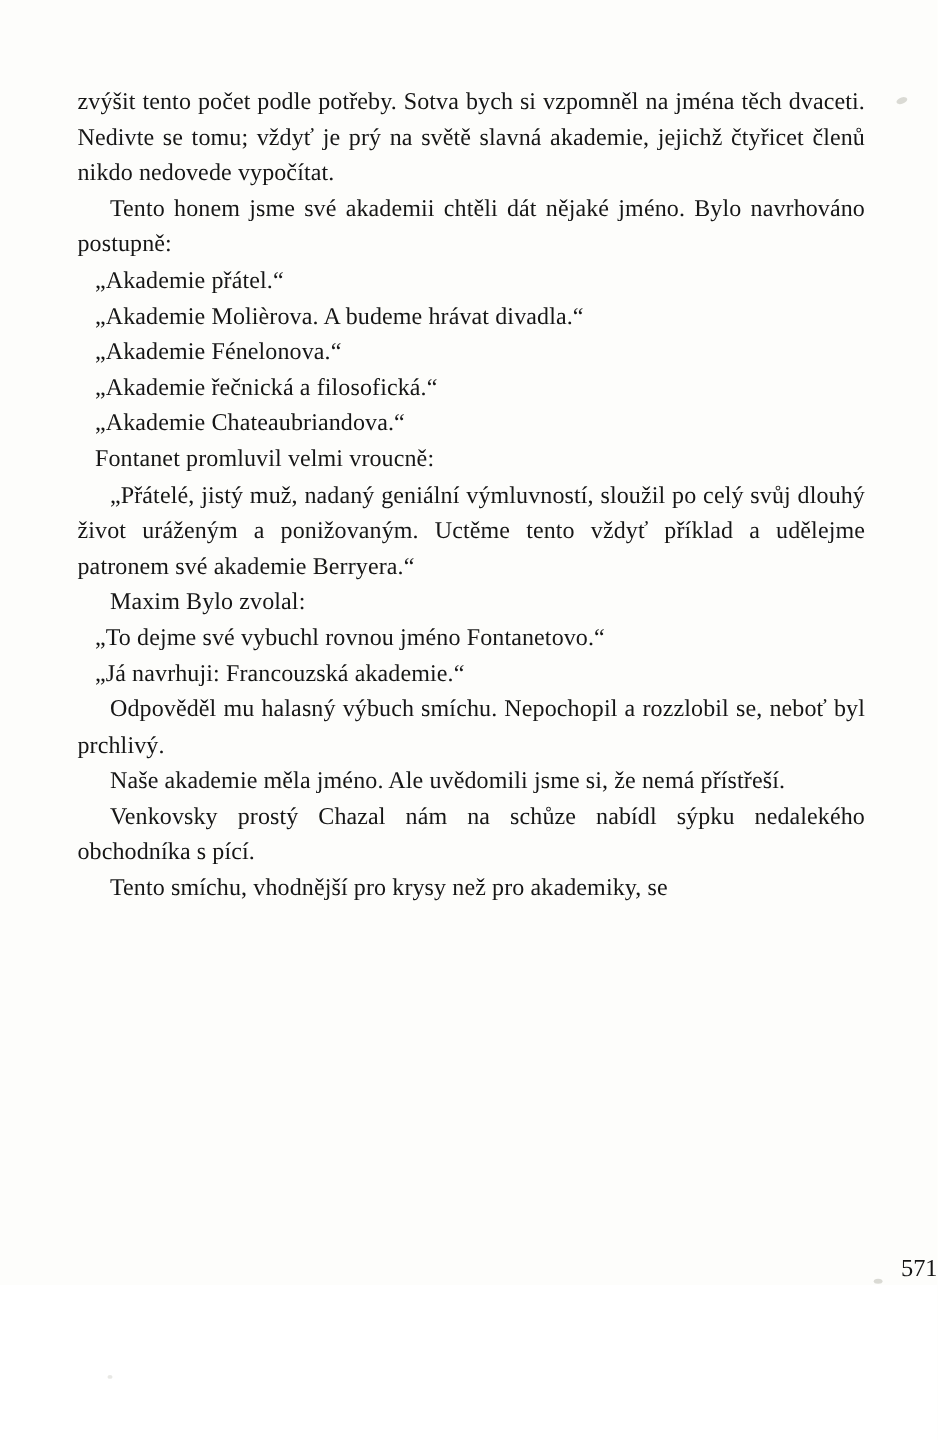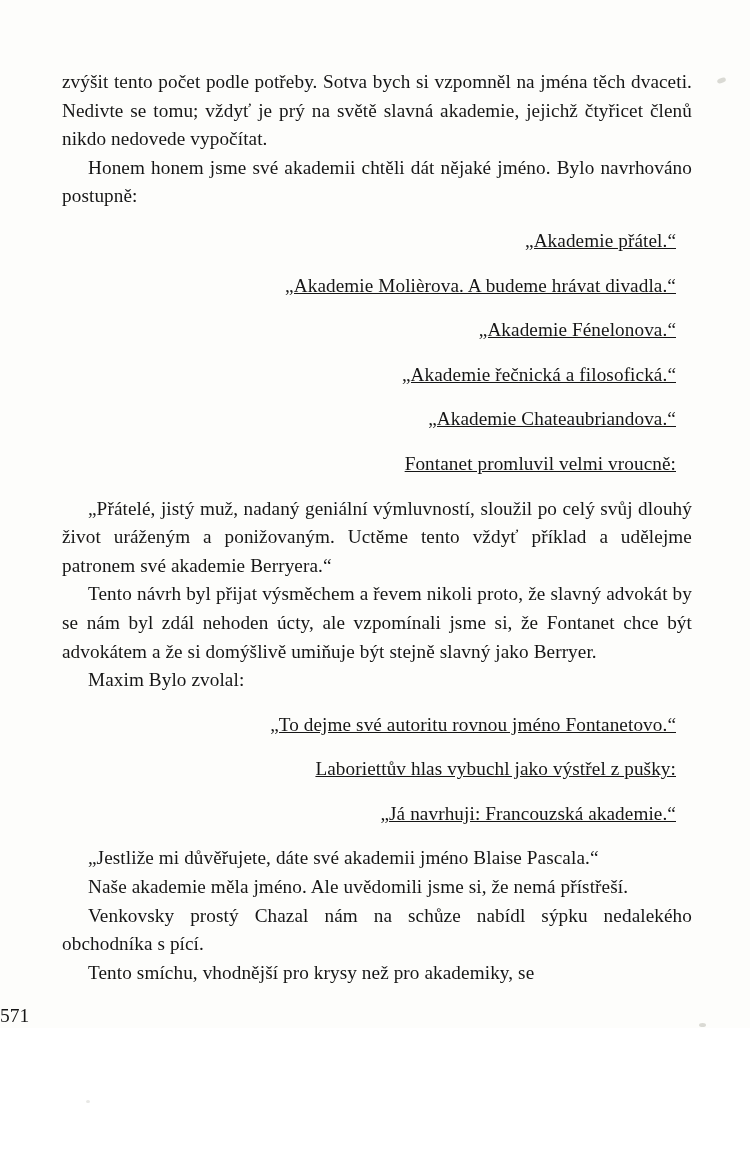--- a/index.html
+++ b/index.html
@@ -34,31 +34,30 @@
     margin: 0;
     text-indent: 0;
   }
   .para.indent {
     text-indent: 26px;
   }
   .para.noindent {
     text-indent: 0;
   }
   .quote-line {
-    margin: 16px;
+    margin: 0;
     text-indent: 14px;
-    text-align: right;
-    text-decoration: underline;
+    text-align: left;
   }
   .page-number {
     position: absolute;
     left: 0;
     right: 0;
     top: 1005px;
-    text-align: left;
+    text-align: right;
     font-size: 19.5px;
     color: #161616;
     font-family: "Liberation Serif", serif;
   }
   .speck {
     position: absolute;
     background: #bdbdb5;
     border-radius: 50%;
     opacity: 0.55;
   }
@@ -66,34 +65,32 @@
   .s2 { left: 699px; top: 1023px; width: 7px; height: 4px; }
   .s3 { left: 86px;  top: 1100px; width: 4px; height: 3px; opacity: 0.35; }
 </style>
 </head>
 <body>
 
 <div class="page">
 
   <div class="text-block">
     <p class="para noindent">zvýšit tento počet podle potřeby. Sotva bych si vzpomněl na jména těch dvaceti. Nedivte se tomu; vždyť je prý na světě slavná akademie, jejichž čtyřicet členů nikdo nedovede vypočítat.</p>
-    <p class="para indent">Honem honem jsme své akademii chtěli dát nějaké jméno. Bylo navrhováno postupně:</p>
+    <p class="para indent">Tento honem jsme své akademii chtěli dát nějaké jméno. Bylo navrhováno postupně:</p>
     <p class="quote-line">„Akademie přátel.“</p>
     <p class="quote-line">„Akademie Molièrova. A budeme hrávat divadla.“</p>
     <p class="quote-line">„Akademie Fénelonova.“</p>
     <p class="quote-line">„Akademie řečnická a filosofická.“</p>
     <p class="quote-line">„Akademie Chateaubriandova.“</p>
     <p class="quote-line">Fontanet promluvil velmi vroucně:</p>
     <p class="para indent">„Přátelé, jistý muž, nadaný geniální výmluvností, sloužil po celý svůj dlouhý život uráženým a ponižovaným. Uctěme tento vždyť příklad a udělejme patronem své akademie Berryera.“</p>
-    <p class="para indent">Tento návrh byl přijat výsměchem a řevem nikoli proto, že slavný advokát by se nám byl zdál nehoden úcty, ale vzpomínali jsme si, že Fontanet chce být advokátem a že si domýšlivě umiňuje být stejně slavný jako Berryer.</p>
     <p class="para indent">Maxim Bylo zvolal:</p>
-    <p class="quote-line">„To dejme své autoritu rovnou jméno Fontanetovo.“</p>
-    <p class="quote-line">Laboriettův hlas vybuchl jako výstřel z pušky:</p>
+    <p class="quote-line">„To dejme své vybuchl rovnou jméno Fontanetovo.“</p>
     <p class="quote-line">„Já navrhuji: Francouzská akademie.“</p>
-    <p class="para indent">„Jestliže mi důvěřujete, dáte své akademii jméno Blaise Pascala.“</p>
+    <p class="para indent">Odpověděl mu halasný výbuch smíchu. Nepochopil a rozzlobil se, neboť byl prchlivý.</p>
     <p class="para indent">Naše akademie měla jméno. Ale uvědomili jsme si, že nemá přístřeší.</p>
     <p class="para indent">Venkovsky prostý Chazal nám na schůze nabídl sýpku nedalekého obchodníka s pící.</p>
     <p class="para indent">Tento smíchu, vhodnější pro krysy než pro akademiky, se</p>
   </div>
 
   <div class="page-number">571</div>
 
   <span class="speck s1"></span>
   <span class="speck s2"></span>
   <span class="speck s3"></span>

